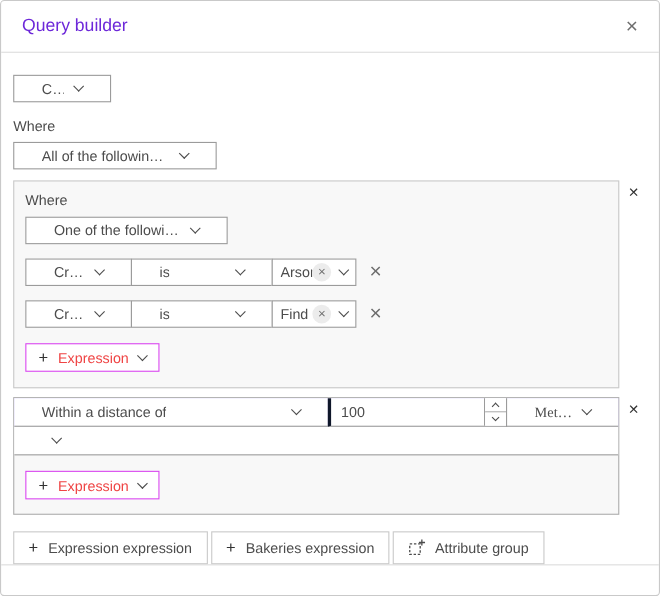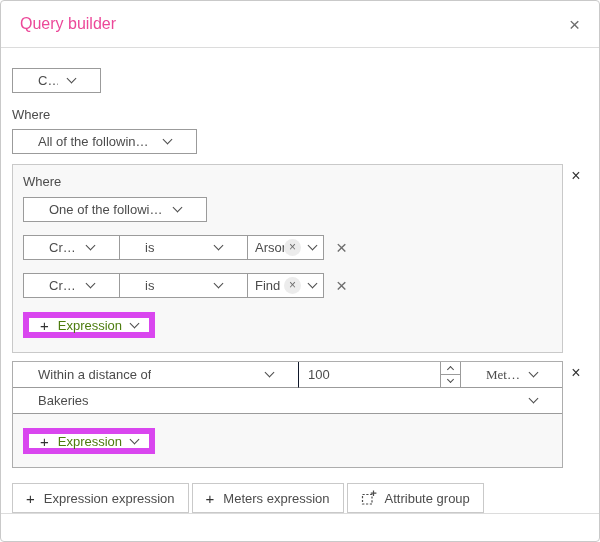--- a/index.html
+++ b/index.html
@@ -11,21 +11,21 @@
   .dialog {
     width:600px; height:542px; background:#fff;
     border:1px solid #c9c9c9; border-radius:4px;
     display:flex; flex-direction:column; overflow:hidden;
   }
   
   .titlebar {
     height:47px; flex:0 0 47px; display:flex; align-items:center;
     justify-content:space-between; padding:0 19px; border-bottom:1px solid #dcdcdc;
   }
-  .title { font-size:16px; color:#ec4899; }
+  .title { font-size:16px; color:#6d28d9; }
   .icon-x { cursor:pointer; color:#6e6e6e; font-size:19px; line-height:1; background:none; border:none; font-family:inherit; }
   .icon-x::before { content:"\00D7"; }
   
   .dlg-body { flex:1 1 auto; padding:20px 10px 0 11px; }
   .lbl { color:#4c4c4c; margin-bottom:7px; }
   
   .sel {
     display:inline-flex; align-items:center; justify-content:space-between;
     height:25px; background:#fff; border:1px solid #9b9b9b;
     padding:0 25px; cursor:pointer; white-space:nowrap; overflow:hidden;
@@ -58,33 +58,33 @@
   .chip-x {
     flex:0 0 auto; width:17px; height:17px; border-radius:50%; background:#ececec;
     color:#6e6e6e; font-size:12px; line-height:17px; text-align:center; cursor:pointer;
   }
   .chip-x::before { content:"\00D7"; }
   .valbox .chev { margin-left:8px; }
   .row-del { margin-left:12px; background:none; border:none; cursor:pointer; }
   
   .btn-expr {
     display:inline-flex; align-items:center; height:26px; margin-top:14px;
-    background:#fff; border:6px solid #d946ef; padding:0 11px; cursor:pointer; color:#4d7c0f;
+    background:#fff; border:1px solid #d946ef; padding:0 11px; cursor:pointer; color:#ef4444;
     font-family:inherit; font-size:13px;
   }
   .plus { font-size:15px; color:#323232; margin-right:9px; }
   .plus::before { content:"+"; }
   .btn-expr .chev { margin-left:9px; }
   
   .gap8 { height:8px; }
   .group2 { flex:1 1 auto; border:1px solid #adadad; background:#f8f8f8; }
   .g2row1 { display:flex; background:#c4b5fd; }
   .sel.within { flex:1 1 auto; border:none; border-bottom:1px solid #9b9b9b; height:26px; }
   .numwrap {
-    flex:0 0 162px; display:flex; border-left:1px solid #0f172a;
+    flex:0 0 162px; display:flex; border-left:3px solid #0f172a;
     border-bottom:1px solid #9b9b9b; background:#fff; height:26px;
   }
   .numval { flex:1 1 auto; padding:5px 9px 0 9px; cursor:text; }
   .spin { flex:0 0 20px; display:flex; flex-direction:column; border-left:1px solid #9b9b9b; }
   .spin-btn { flex:1 1 50%; display:flex; align-items:center; justify-content:center; cursor:pointer; background:#fff; border:none; }
   .spin-btn.up { border-bottom:1px solid #9b9b9b; }
   .spin-chev { width:5px; height:5px; border-right:1.3px solid #4c4c4c; border-bottom:1.3px solid #4c4c4c; }
   .spin-chev.u { transform:rotate(-135deg); margin-top:3px; }
   .spin-chev.d { transform:rotate(45deg); margin-top:-2px; }
   .sel.units { flex:0 0 102px; border:none; border-left:1px solid #9b9b9b; border-bottom:1px solid #9b9b9b; height:26px;font-family:Liberation Serif, serif; }
@@ -201,21 +201,20 @@
                   <span class="spin-chev d"></span>
                 </button>
             </div>
           </div>
           <div class="sel units">
             <span class="txt">Meters</span>
             <span class="chev"></span>
           </div>
         </div>
         <div class="sel layer2">
-          <span class="txt" style="flex:1;">Bakeries</span>
           <span class="chev"></span>
         </div>
         <div class="g2footer">
           <button class="btn-expr">
             <span class="plus"></span>
             <span>Expression</span>
             <span class="chev"></span>
           </button>
         </div>
       </div>
@@ -225,21 +224,21 @@
     </div>
 
     
     <div class="actions">
       <button class="btn-action">
         <span class="plus"></span>
         <span>Expression expression</span>
       </button>
       <button class="btn-action">
         <span class="plus"></span>
-        <span>Meters expression</span>
+        <span>Bakeries expression</span>
       </button>
       <button class="btn-action">
         <svg class="eg-icon" viewBox="0 0 16 16">
           <rect x="1.5" y="4.5" width="9.5" height="9.5" fill="none" stroke="#4c4c4c" stroke-width="1.2" stroke-dasharray="2.2 1.6"></rect>
           <path d="M12.5 0.5 v5.5 M9.8 3.2 h5.6" stroke="#4c4c4c" stroke-width="1.2" fill="none"></path>
         </svg>
         <span>Attribute group</span>
       </button>
     </div>
 

